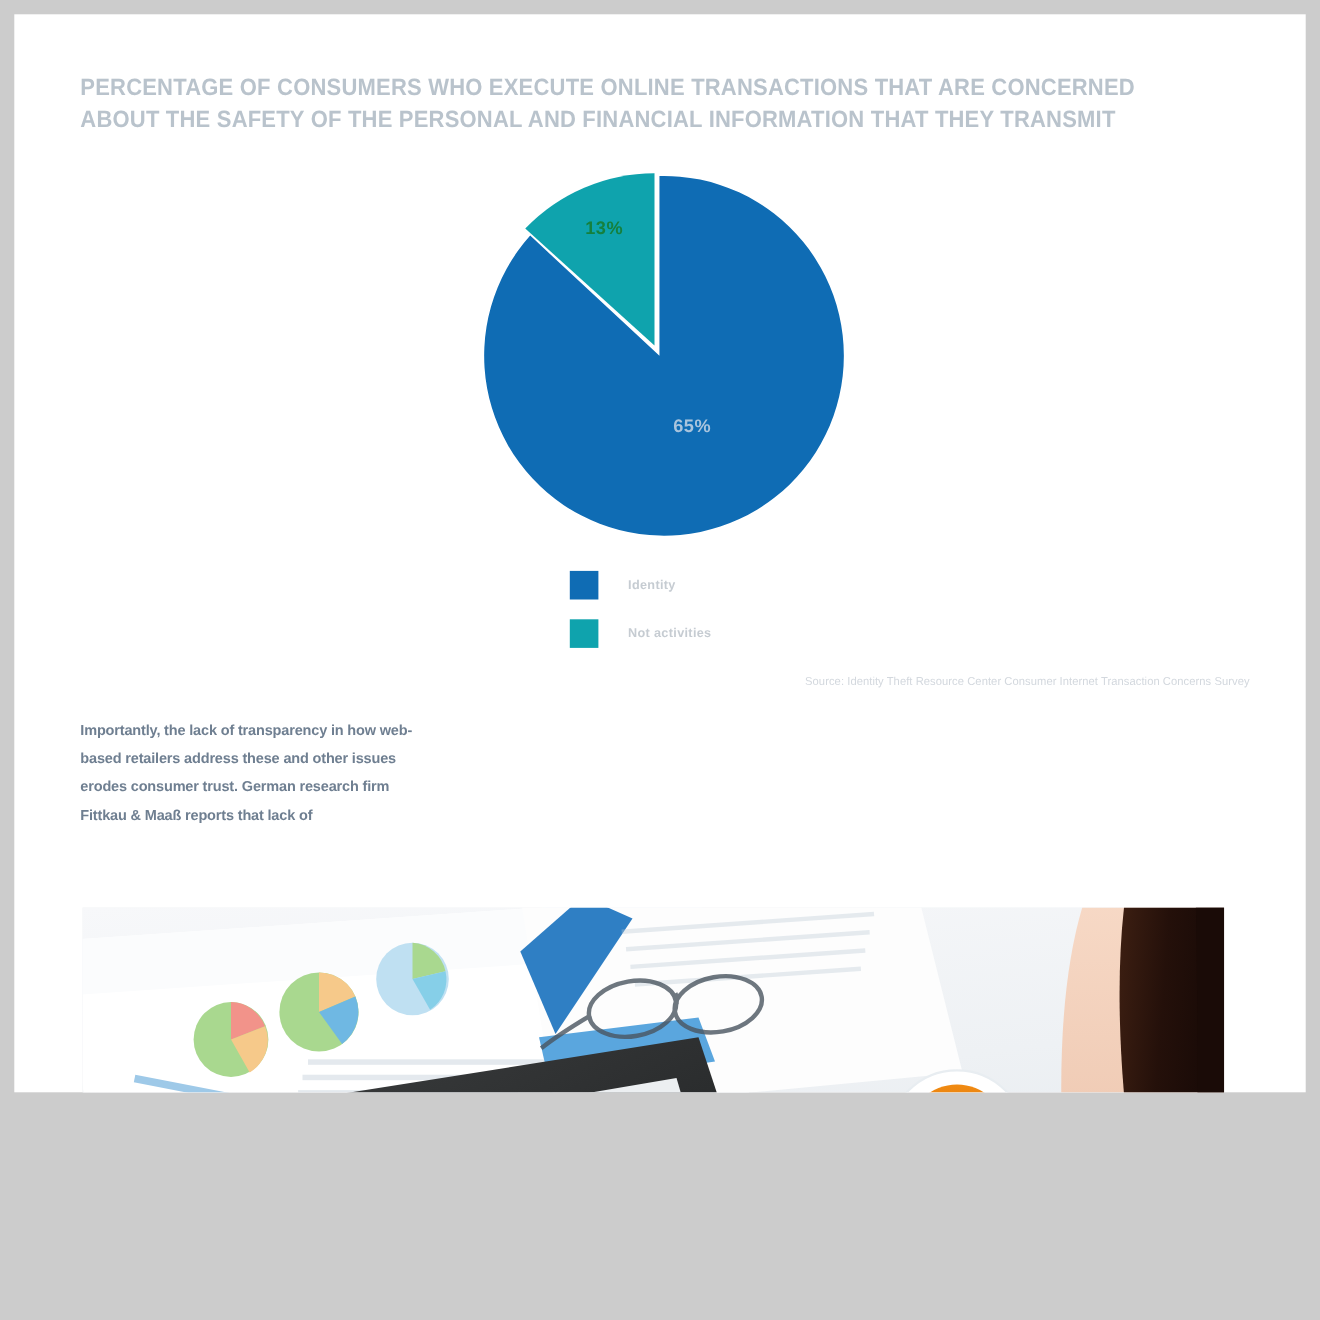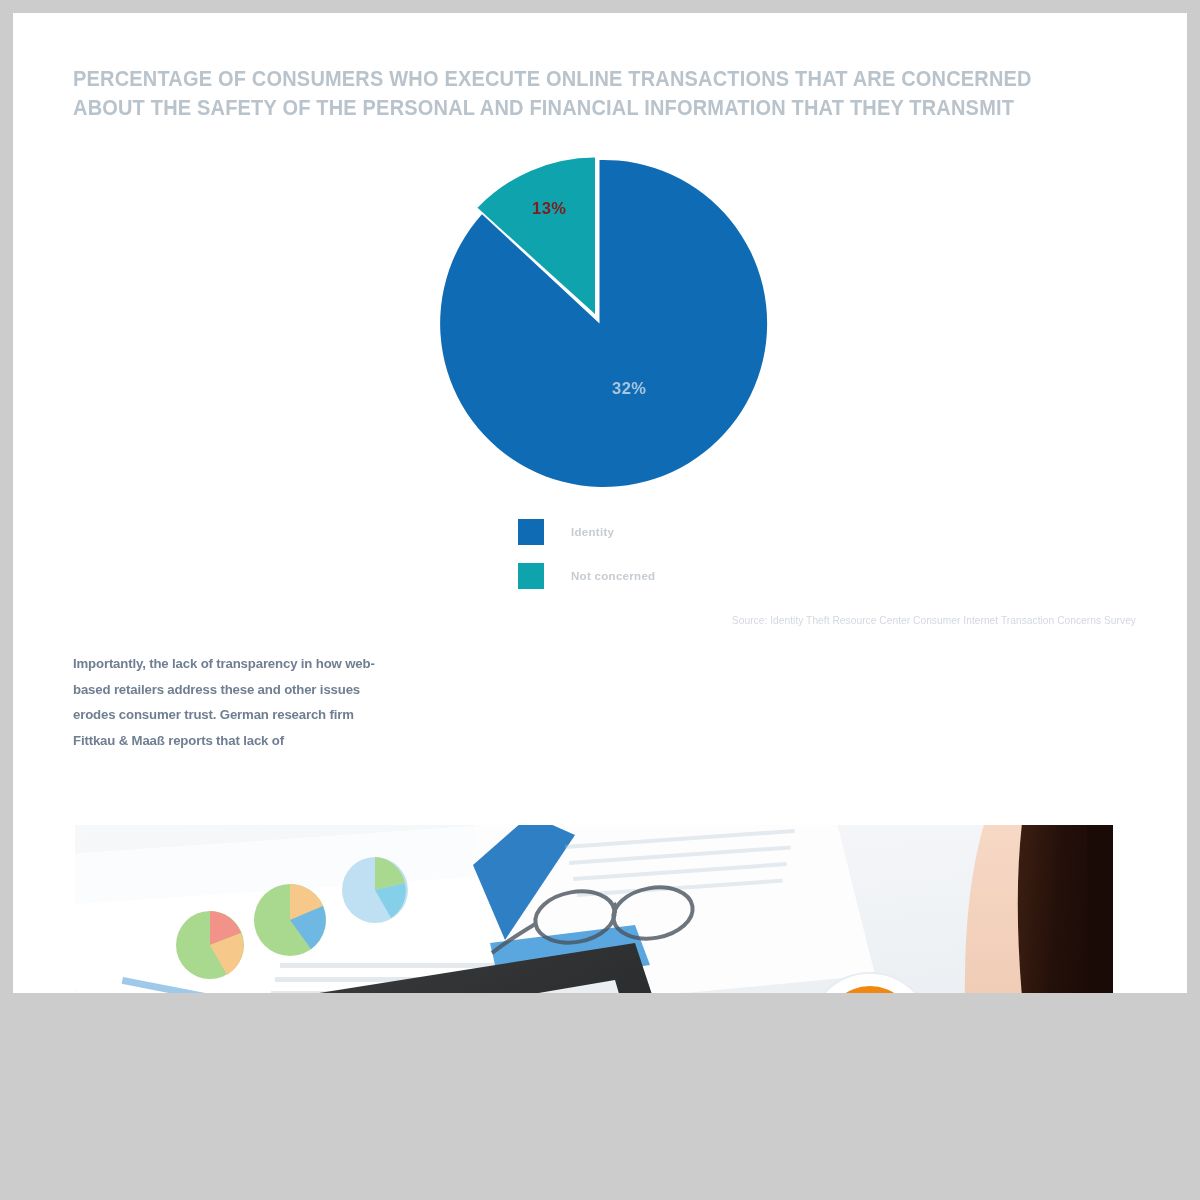--- a/index.html
+++ b/index.html
@@ -58,21 +58,21 @@
   }
   .pie-svg { display: block; }
   .slice-label {
     position: absolute;
     font-size: 16.5px;
     font-weight: 700;
     color: #b9cde0;
     letter-spacing: 0.5px;
   }
   .label-major { left: 187px; top: 228px; color: #a9c4dd; }
-  .label-minor { left: 107px; top: 48px; color: #7f1d1d; }
+  .label-minor { left: 107px; top: 48px; color: #15803d; }
 
   
   .legend {
     position: absolute;
     left: 505px;
     top: 508px;
   }
   .legend-row {
     display: flex;
     align-items: center;
@@ -145,33 +145,33 @@
   <div class="headline">PERCENTAGE OF CONSUMERS WHO EXECUTE ONLINE TRANSACTIONS THAT ARE CONCERNED ABOUT THE SAFETY OF THE PERSONAL AND FINANCIAL INFORMATION THAT THEY TRANSMIT</div>
 
   <div class="chart-area">
     <div class="pie-wrap">
       <svg class="pie-svg" width="345" height="345" viewBox="0 0 345 345">
 
         <path fill="#0f6cb4" d="M 174.5 172.5 L 174.5 9 A 163.5 163.5 0 1 1 57.0 63.2 Z"></path>
 
         <path fill="#0fa3ad" d="M 170.0 163.0 L 170.0 6.5 A 163.5 163.5 0 0 0 52.5 56.8 Z"></path>
       </svg>
-      <div class="slice-label label-major">32%</div>
+      <div class="slice-label label-major">65%</div>
       <div class="slice-label label-minor">13%</div>
     </div>
   </div>
 
   <div class="legend">
     <div class="legend-row">
       <span class="legend-swatch" style="background:#0f6cb4"></span>
       <span class="legend-label">Identity</span>
     </div>
     <div class="legend-row">
       <span class="legend-swatch" style="background:#0fa3ad"></span>
-      <span class="legend-label">Not concerned</span>
+      <span class="legend-label">Not activities</span>
     </div>
   </div>
 
   <div class="source">Source: Identity Theft Resource Center Consumer Internet Transaction Concerns Survey</div>
 
   <div class="columns">
     <div class="col">Importantly, the lack of transparency in how web-based retailers address these and other issues erodes consumer trust. German research firm Fittkau &amp; Maaß reports that lack of</div>
   </div>
 
   <div class="photo">

